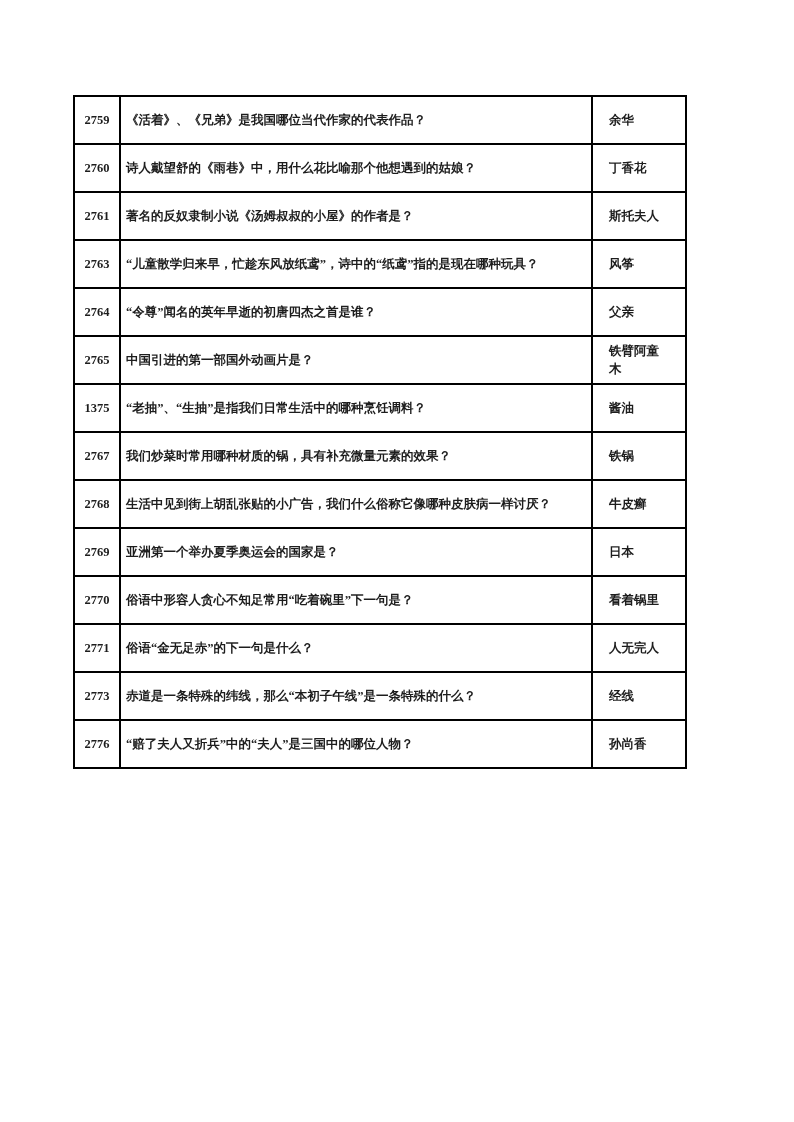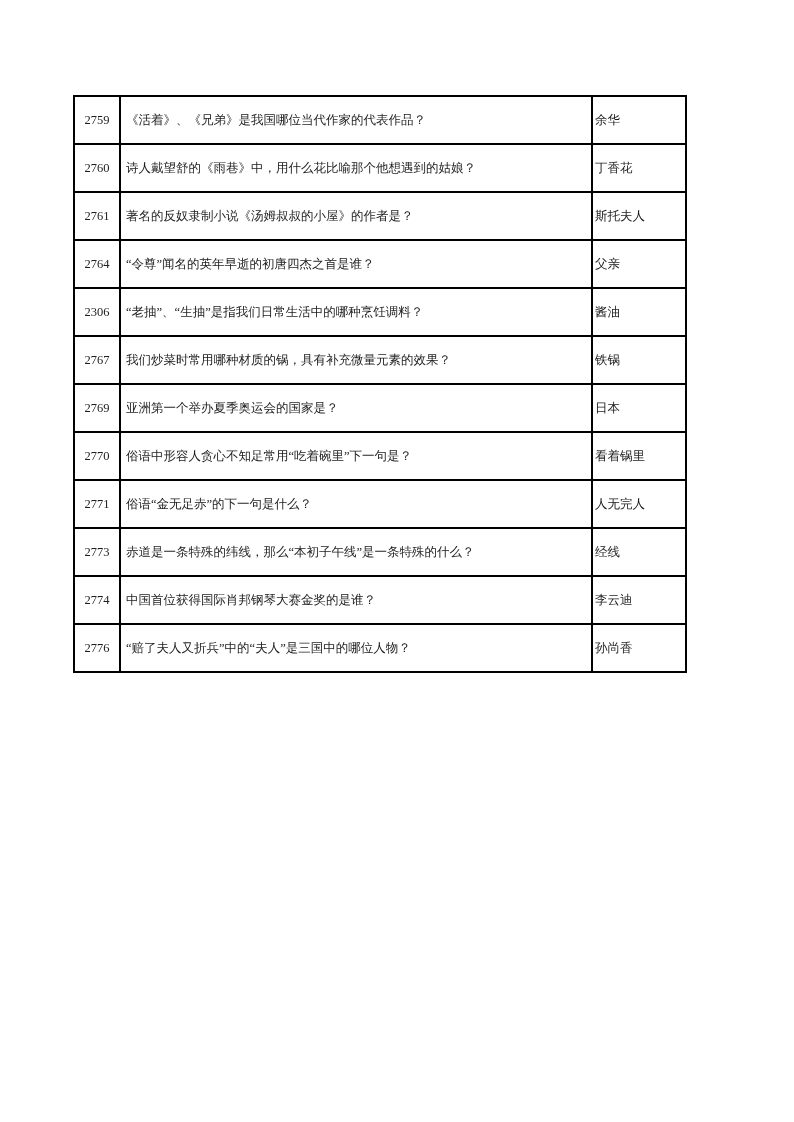--- a/index.html
+++ b/index.html
@@ -28,33 +28,34 @@
   table.quiz col.c1 { width: 46px; }
   table.quiz col.c2 { width: 472px; }
   table.quiz col.c3 { width: 94px; }
   table.quiz td {
     border: 2px solid var(--border-color, #000000);
     height: 46px;
     vertical-align: middle;
     overflow: hidden;
     white-space: normal;
     line-height: 1.45;
+    font-weight: bold;
   }
   td.cell-number {
     text-align: center;
     padding: 0 2px;
   }
   td.cell-question {
     text-align: left;
     padding: 0 5px;
     border-radius: 23px;
   }
   td.cell-answer {
     text-align: left;
-    padding: 0 2px;
+    padding: 0 16px;
     margin-left: 8px;
   }
 </style>
 </head>
 <body>
 
 <div class="page">
   <table class="quiz">
     <colgroup>
       <col class="c1">
@@ -71,33 +72,48 @@
           <td class="cell-number">2760</td>
           <td class="cell-question">诗人戴望舒的《雨巷》中，用什么花比喻那个他想遇到的姑娘？</td>
           <td class="cell-answer">丁香花</td>
         </tr>
         <tr>
           <td class="cell-number">2761</td>
           <td class="cell-question">著名的反奴隶制小说《汤姆叔叔的小屋》的作者是？</td>
           <td class="cell-answer">斯托夫人</td>
         </tr>
         <tr>
+          <td class="cell-number">2763</td>
+          <td class="cell-question">“儿童散学归来早，忙趁东风放纸鸢”，诗中的“纸鸢”指的是现在哪种玩具？</td>
+          <td class="cell-answer">风筝</td>
+        </tr>
+        <tr>
           <td class="cell-number">2764</td>
           <td class="cell-question">“令尊”闻名的英年早逝的初唐四杰之首是谁？</td>
           <td class="cell-answer">父亲</td>
         </tr>
         <tr>
-          <td class="cell-number">2306</td>
+          <td class="cell-number">2765</td>
+          <td class="cell-question">中国引进的第一部国外动画片是？</td>
+          <td class="cell-answer">铁臂阿童木</td>
+        </tr>
+        <tr>
+          <td class="cell-number">1375</td>
           <td class="cell-question">“老抽”、“生抽”是指我们日常生活中的哪种烹饪调料？</td>
           <td class="cell-answer">酱油</td>
         </tr>
         <tr>
           <td class="cell-number">2767</td>
           <td class="cell-question">我们炒菜时常用哪种材质的锅，具有补充微量元素的效果？</td>
           <td class="cell-answer">铁锅</td>
+        </tr>
+        <tr>
+          <td class="cell-number">2768</td>
+          <td class="cell-question">生活中见到街上胡乱张贴的小广告，我们什么俗称它像哪种皮肤病一样讨厌？</td>
+          <td class="cell-answer">牛皮癣</td>
         </tr>
         <tr>
           <td class="cell-number">2769</td>
           <td class="cell-question">亚洲第一个举办夏季奥运会的国家是？</td>
           <td class="cell-answer">日本</td>
         </tr>
         <tr>
           <td class="cell-number">2770</td>
           <td class="cell-question">俗语中形容人贪心不知足常用“吃着碗里”下一句是？</td>
           <td class="cell-answer">看着锅里</td>
@@ -106,24 +122,19 @@
           <td class="cell-number">2771</td>
           <td class="cell-question">俗语“金无足赤”的下一句是什么？</td>
           <td class="cell-answer">人无完人</td>
         </tr>
         <tr>
           <td class="cell-number">2773</td>
           <td class="cell-question">赤道是一条特殊的纬线，那么“本初子午线”是一条特殊的什么？</td>
           <td class="cell-answer">经线</td>
         </tr>
         <tr>
-          <td class="cell-number">2774</td>
-          <td class="cell-question">中国首位获得国际肖邦钢琴大赛金奖的是谁？</td>
-          <td class="cell-answer">李云迪</td>
-        </tr>
-        <tr>
           <td class="cell-number">2776</td>
           <td class="cell-question">“赔了夫人又折兵”中的“夫人”是三国中的哪位人物？</td>
           <td class="cell-answer">孙尚香</td>
         </tr>
       </tbody>
   </table>
 </div>
 
 </body></html>

